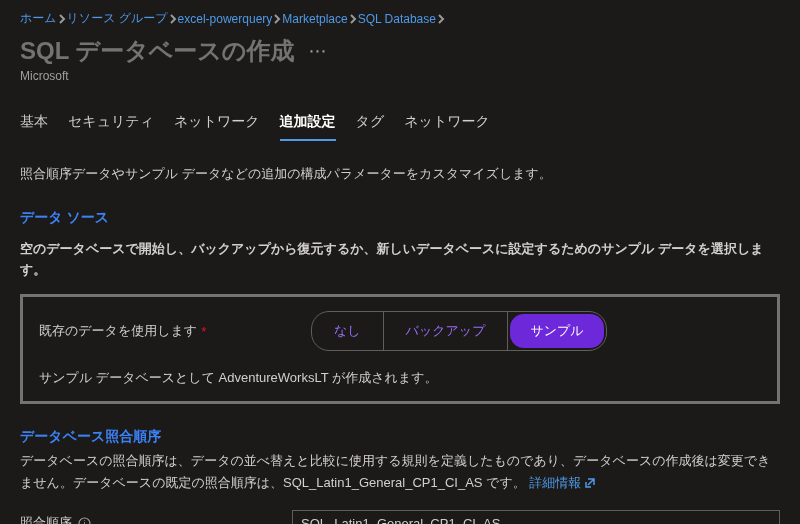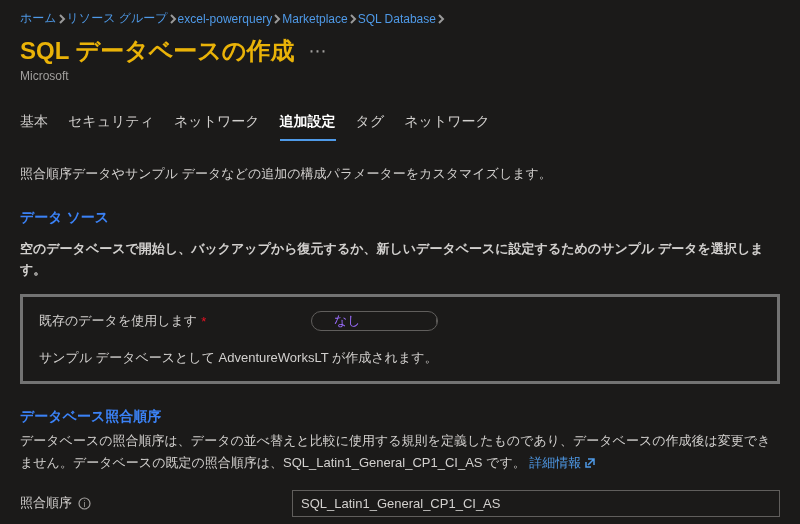--- a/index.html
+++ b/index.html
@@ -17,21 +17,21 @@
     display: flex;
     align-items: center;
     gap: 0;
     font-size: 12px;
     padding: 2px 0 8px 0;
     flex-wrap: wrap;
   }
   .breadcrumb a { color: #4f9ae8; text-decoration: none; cursor: pointer; }
   .breadcrumb .sep svg { width: 10px; height: 10px; display: block; }
   .breadcrumb .sep path { stroke: #9a9a9a; stroke-width: 2; fill: none; }
-  h1.title { font-size: 24px; font-weight: 600; color: #eab308; display: inline-block; }
+  h1.title { font-size: 24px; font-weight: 600; color: #737373; display: inline-block; }
   .title-row { display: flex; align-items: center; gap: 14px; }
   .title-more { color: #a19f9d; font-size: 18px; letter-spacing: 2px; cursor: pointer; }
   .subtitle { font-size: 12px; color: #a19f9d; margin-top: 2px; }
   .tabs {
     display: flex;
     gap: 20px;
     margin-top: 30px;
     border-bottom: 1px solid transparent;
     font-size: 14px;
   }
@@ -50,38 +50,37 @@
     align-items: center;
     gap: 12px;
   }
   .form-label { width: 260px; display: flex; align-items: center; gap: 4px; }
   .req { color: #e81123; }
   .segmented {
     display: flex;
     border: 1px solid #605e5c;
     border-radius: 18px;
     overflow: hidden;
-    height: 20px;
+    height: 40px;
     align-items: stretch;
-    flex-direction: column;
   }
   .seg-btn {
     padding: 0 22px;
     display: flex;
     align-items: center;
     color: #9b6dff;
     background: transparent;
     border: none;
     font-size: 13px;
     cursor: pointer;
     font-family: inherit;
   }
   .seg-btn:not(:last-child) { border-right: 1px solid #605e5c; }
   .seg-btn.selected {
-    background: #c2410c;
+    background: #6d28d9;
     color: #ffffff;
     border-radius: 14px;
     margin: 2px;
     border: none;
     padding: 0 20px;
   }
   .sample-note { margin-top: 18px; }
   .collation-desc { margin-top: 4px; line-height: 1.7; }
   .learn-link { color: #4f9ae8; text-decoration: none; cursor: pointer; }
   .ext-icon { display: inline-block; vertical-align: -1px; }

